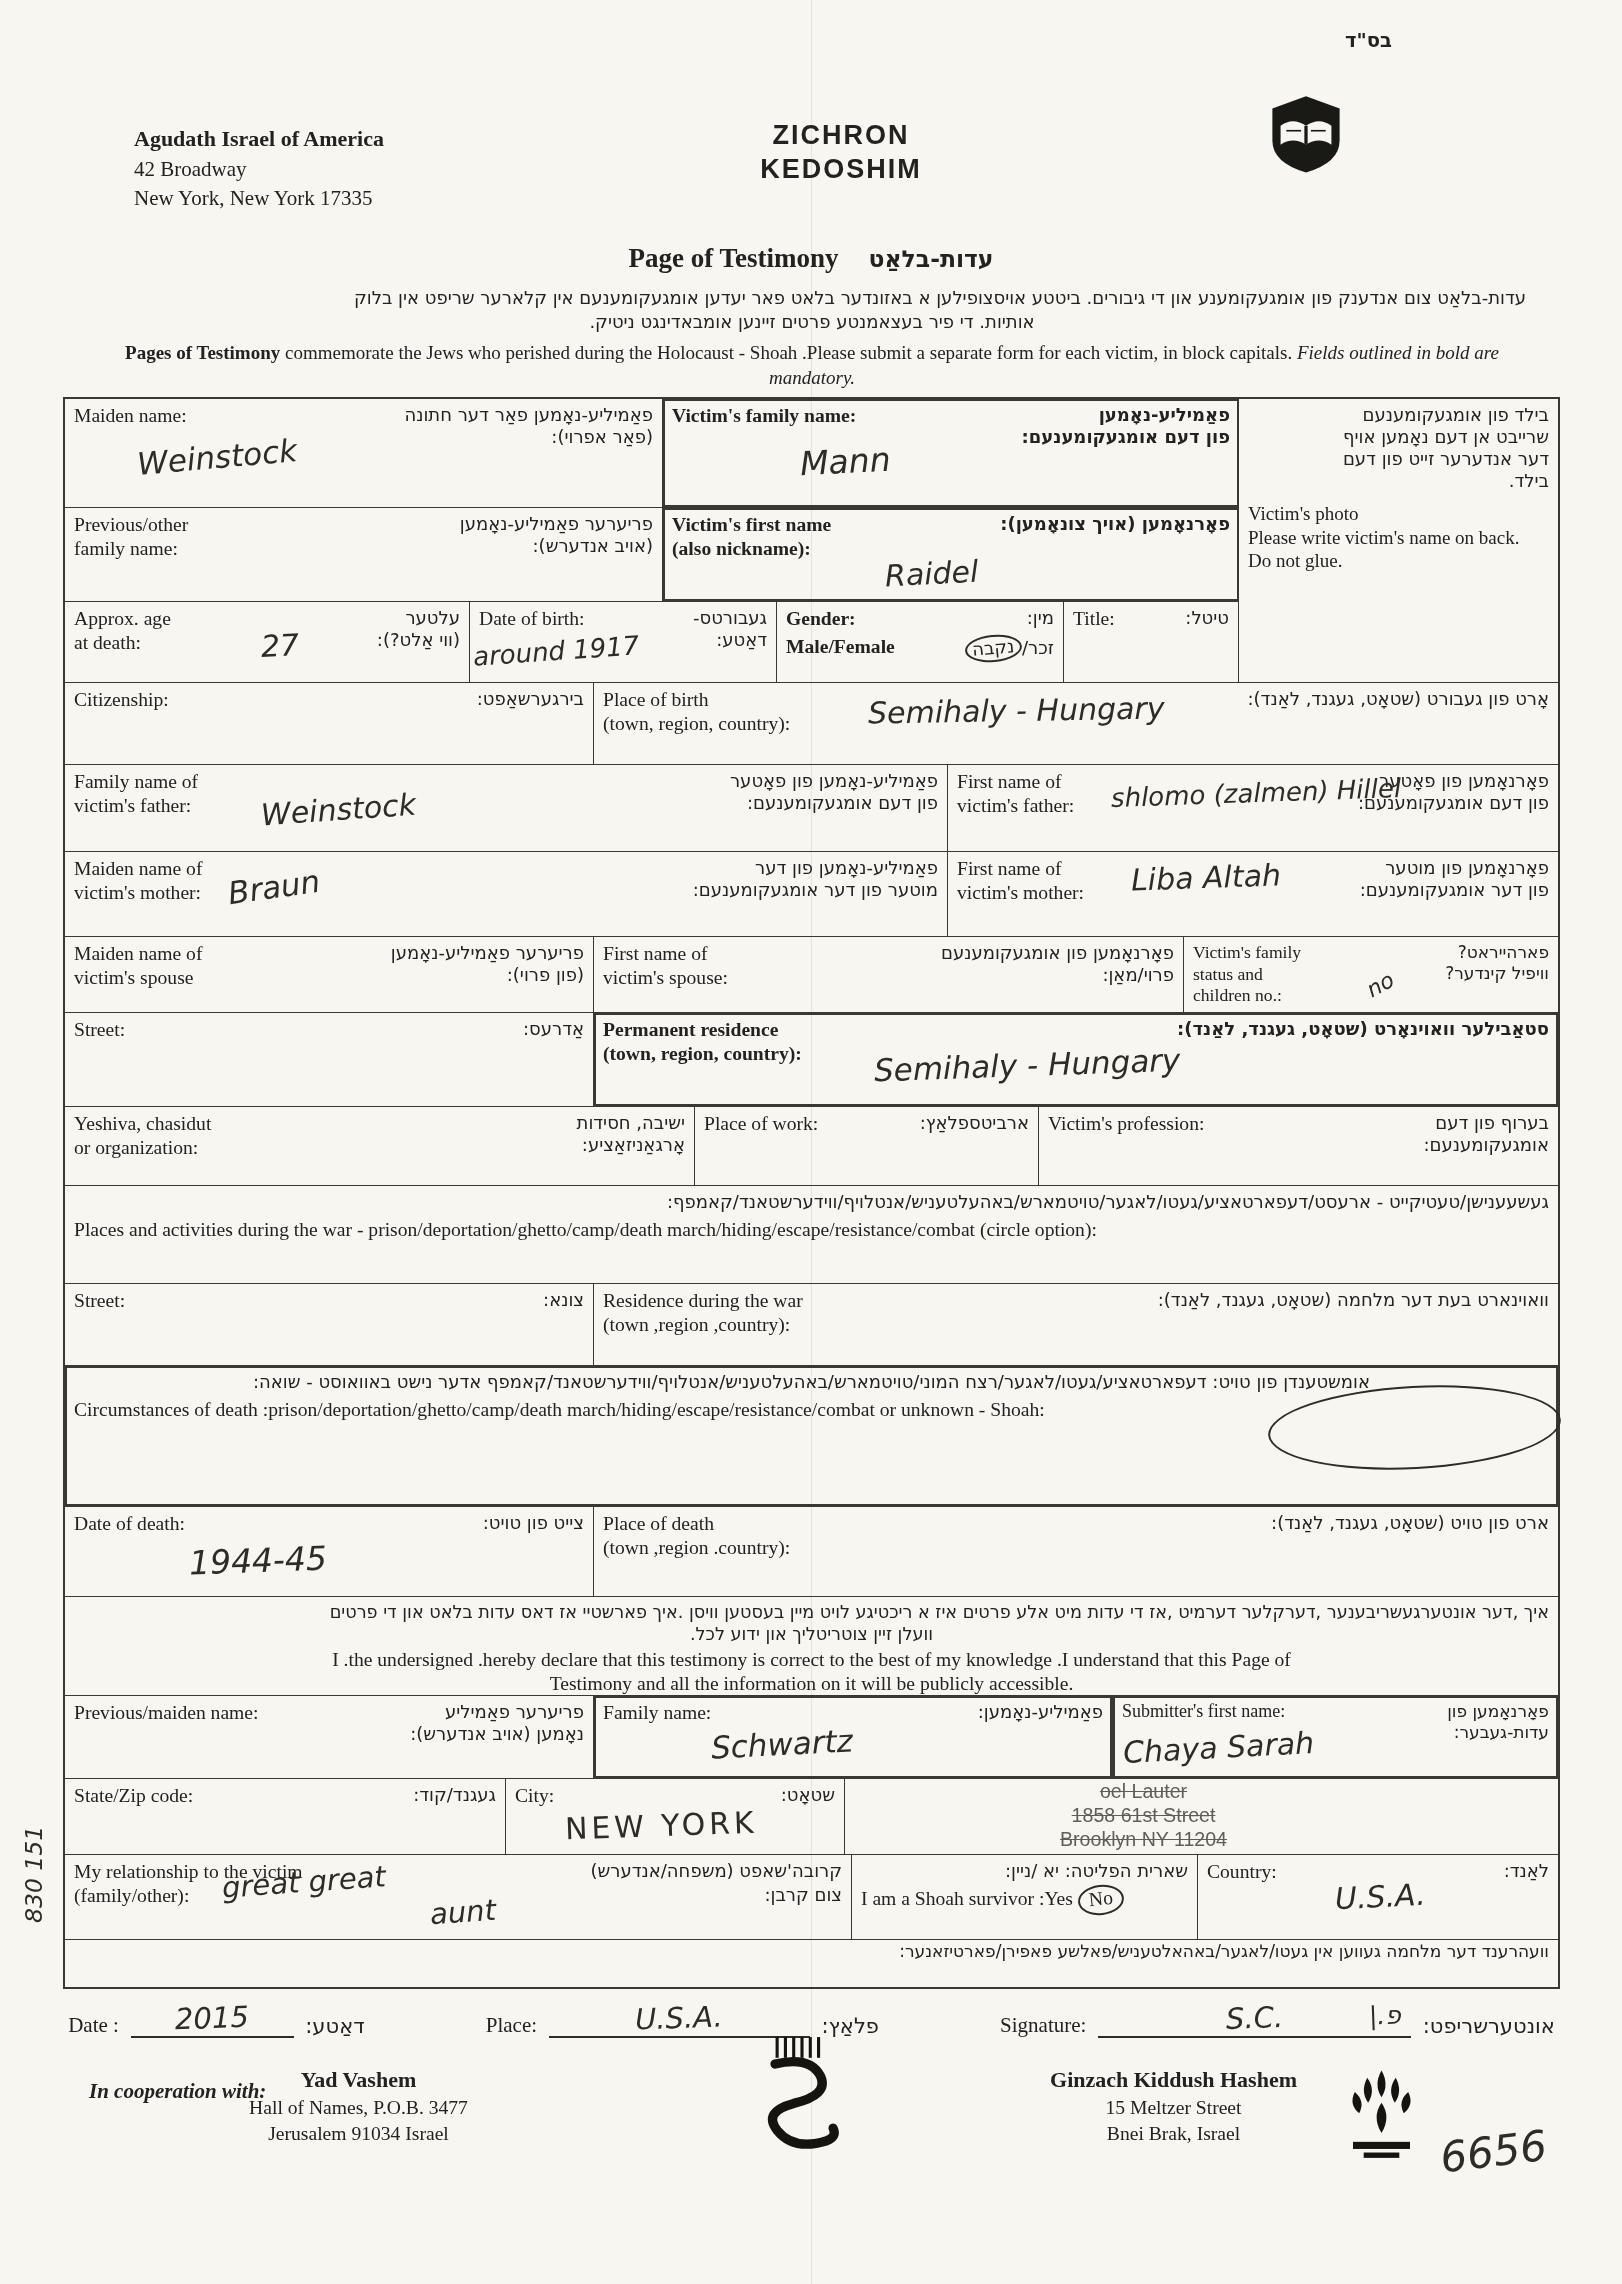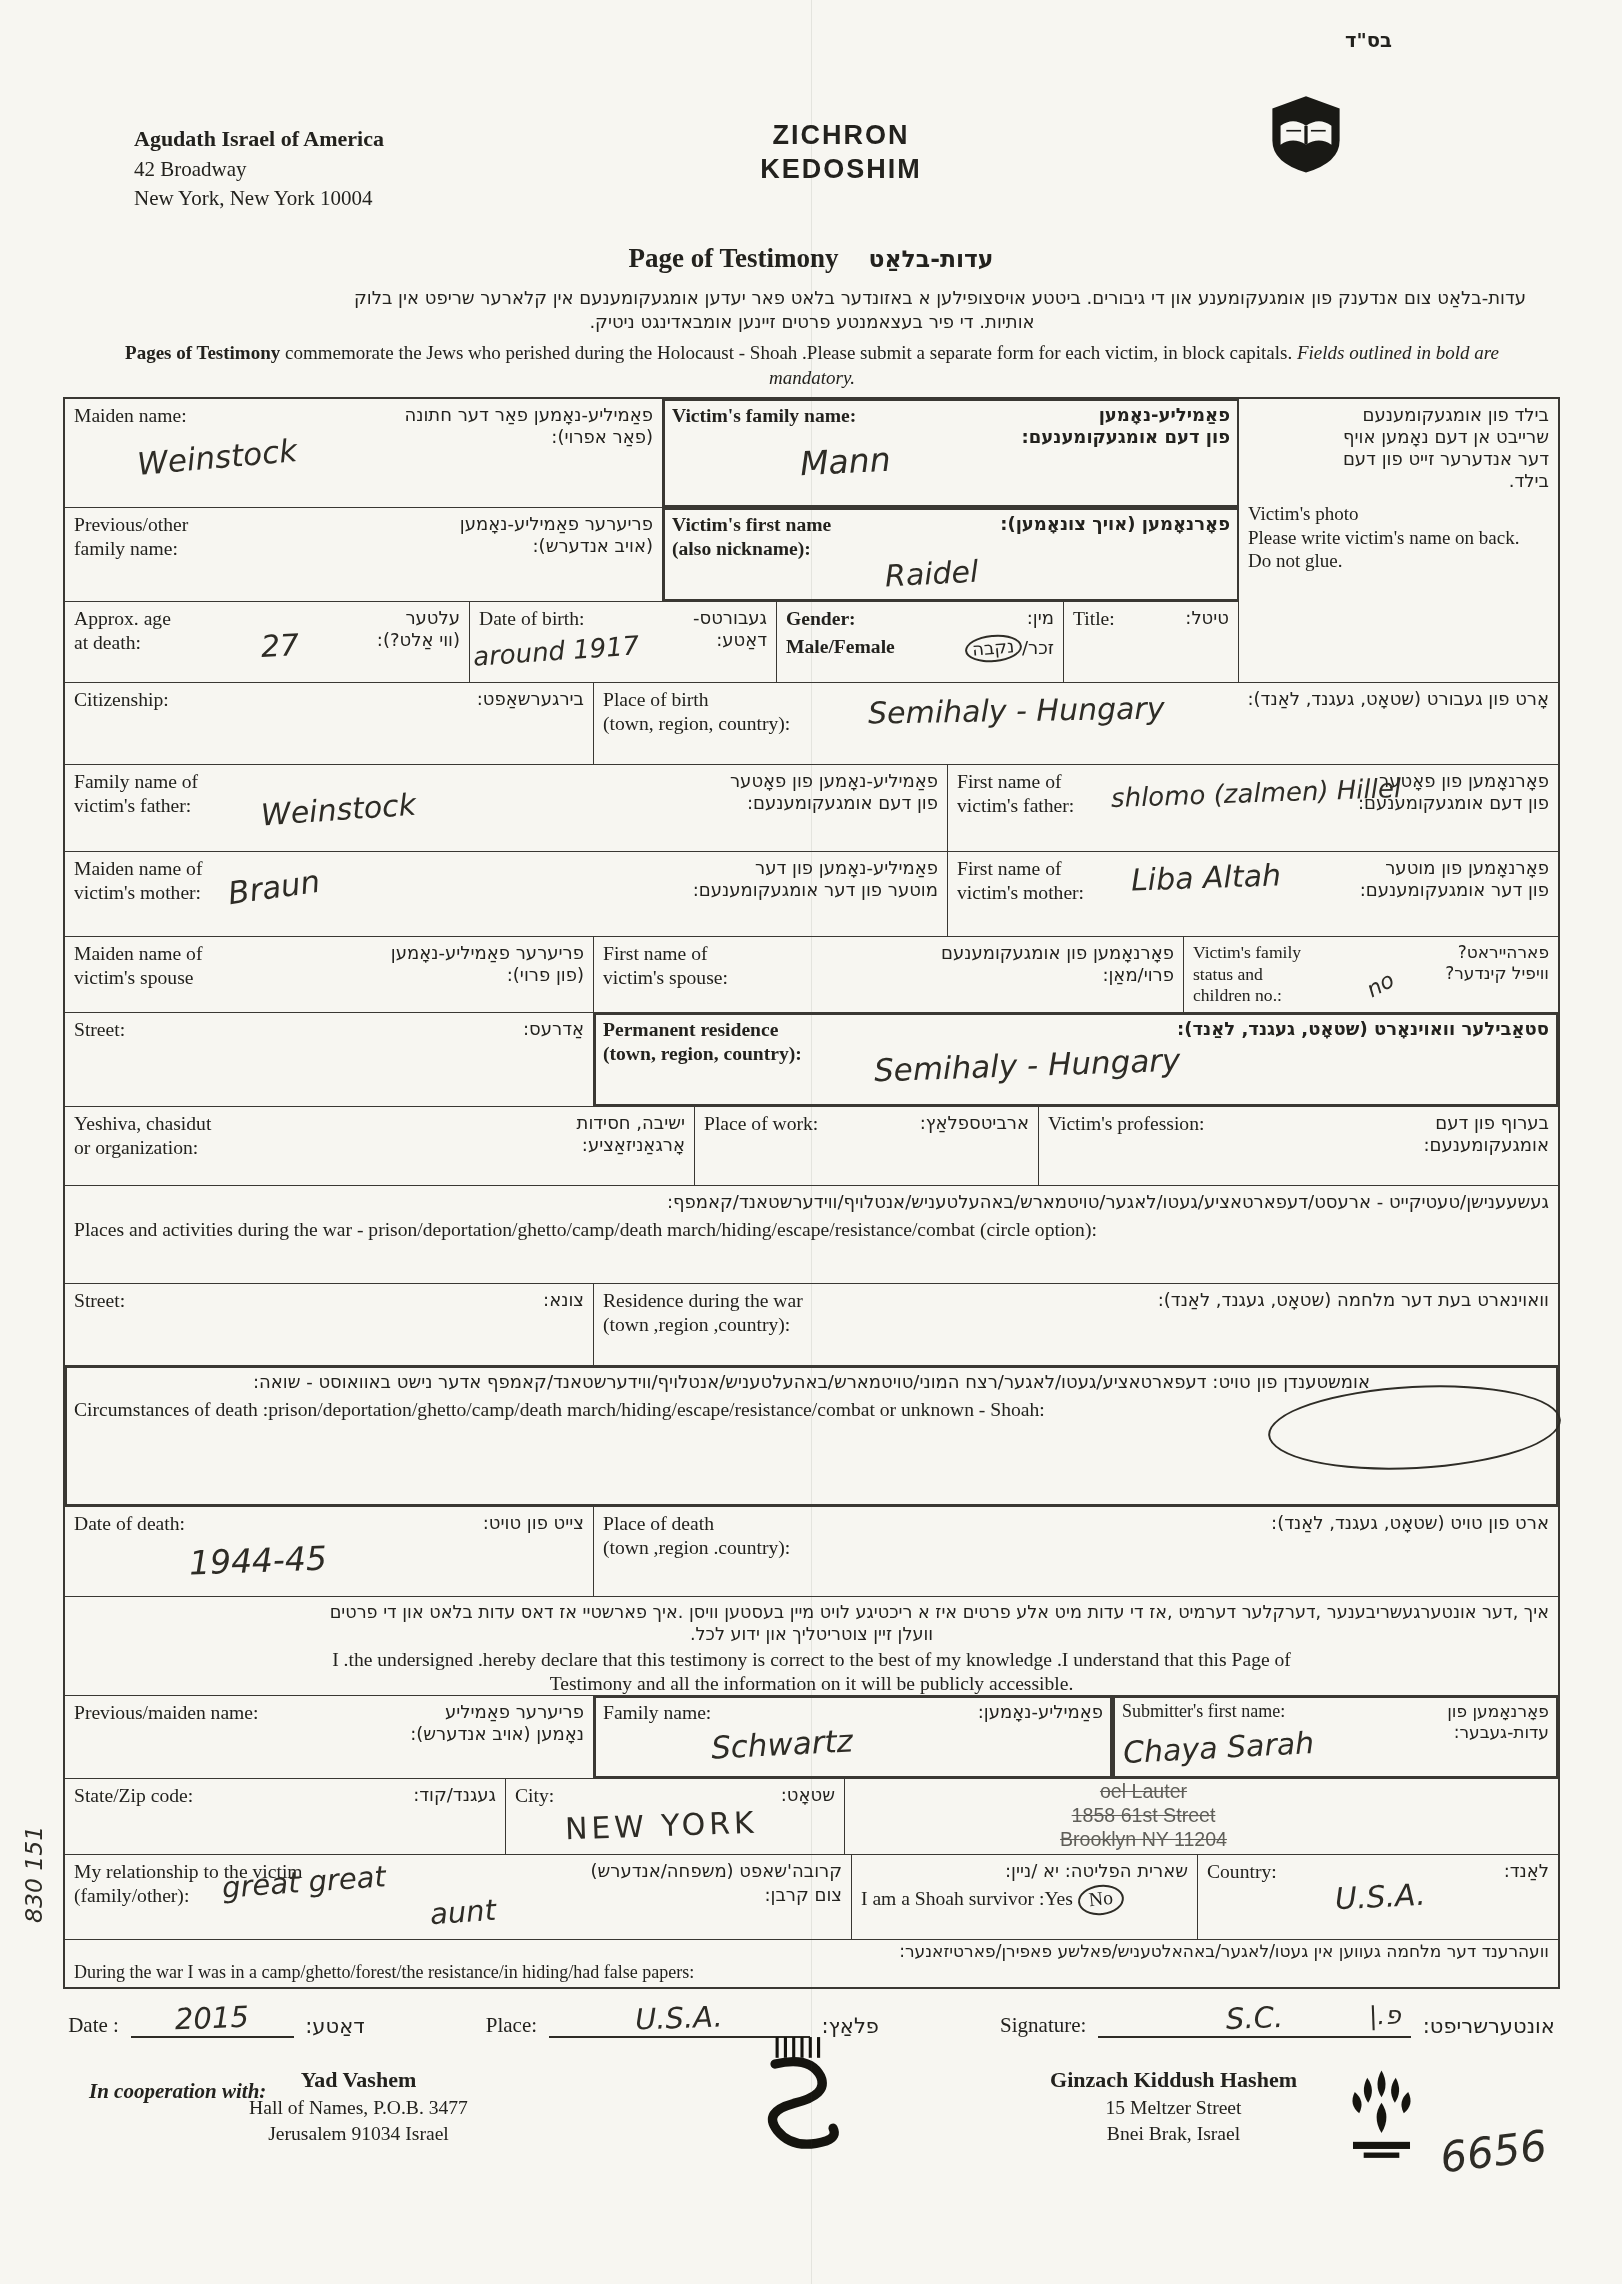--- a/index.html
+++ b/index.html
@@ -38,21 +38,21 @@
 
 <div class="page">
 
   <div class="fold" style="left:811px"></div>
 
   <div class="abs yi b" style="left:1345px;top:29px;font-size:19.6px">בס"ד</div>
 
   <div class="abs" style="left:134px;top:124px;line-height:1.4">
     <div class="b" style="font-size:22px">Agudath Israel of America</div>
     <div style="font-size:21px">42 Broadway</div>
-    <div style="font-size:21px">New York, New York 10004</div>
+    <div style="font-size:21px">New York, New York 17335</div>
   </div>
 
   <div class="abs" style="left:704px;top:119px;width:274px;text-align:center;font-family:'Liberation Sans',sans-serif;font-weight:bold;font-size:27px;letter-spacing:2px;line-height:1.25">
     <div>ZICHRON</div>
     <div>KEDOSHIM</div>
   </div>
 
   <div class="abs" style="left:1265px;top:93px">
     <svg width="82" height="82" viewBox="0 0 100 100">
       <path d="M50 4 L91 19 L91 58 Q91 85 50 97 Q9 85 9 58 L9 19 Z" fill="#191915"></path>
@@ -483,21 +483,20 @@
           <span>Country:</span>
           <span class="yi">לאַנד:</span>
         </div>
         <span class="hand" style="left:137px;top:23.5px;font-size:30px">U.S.A.</span>
       </div>
     </div>
 
     <div class="row" style="height:48px">
       <div class="cell" style="flex:1;padding-top:1.3px">
         <div class="yi" style="text-align:right;font-size:17px">וועהרענד דער מלחמה געווען אין געטו/לאגער/באהאלטעניש/פאלשע פאפירן/פארטיזאנער:</div>
-        <div style="font-size:18px">During the war I was in a camp/ghetto/forest/the resistance/in hiding/had false papers:</div>
       </div>
     </div>
 
   </div>
 
   <div class="abs" style="left:63px;top:2000px;width:1497px;display:flex;justify-content:space-between;align-items:flex-end;padding:0 5.2px">
     <div class="siggroup">
       <span>Date :</span>
       <span class="blank" style="width:163px"><span class="handin">2015</span></span>
       <span class="yi">דאַטע:</span>

